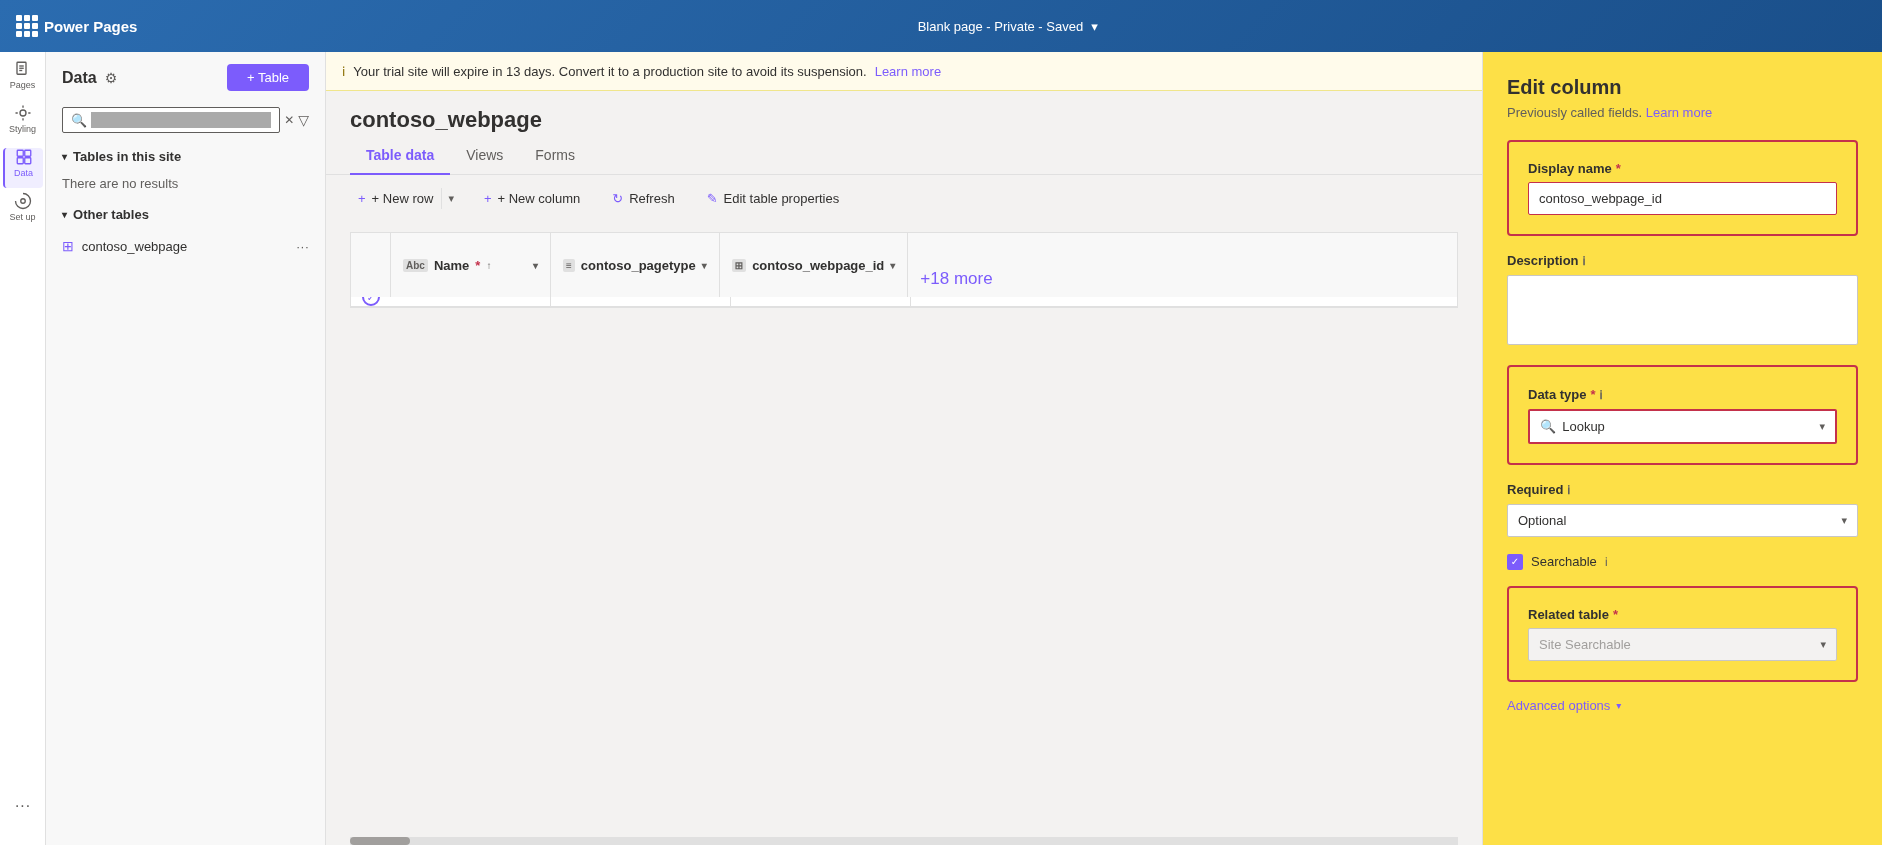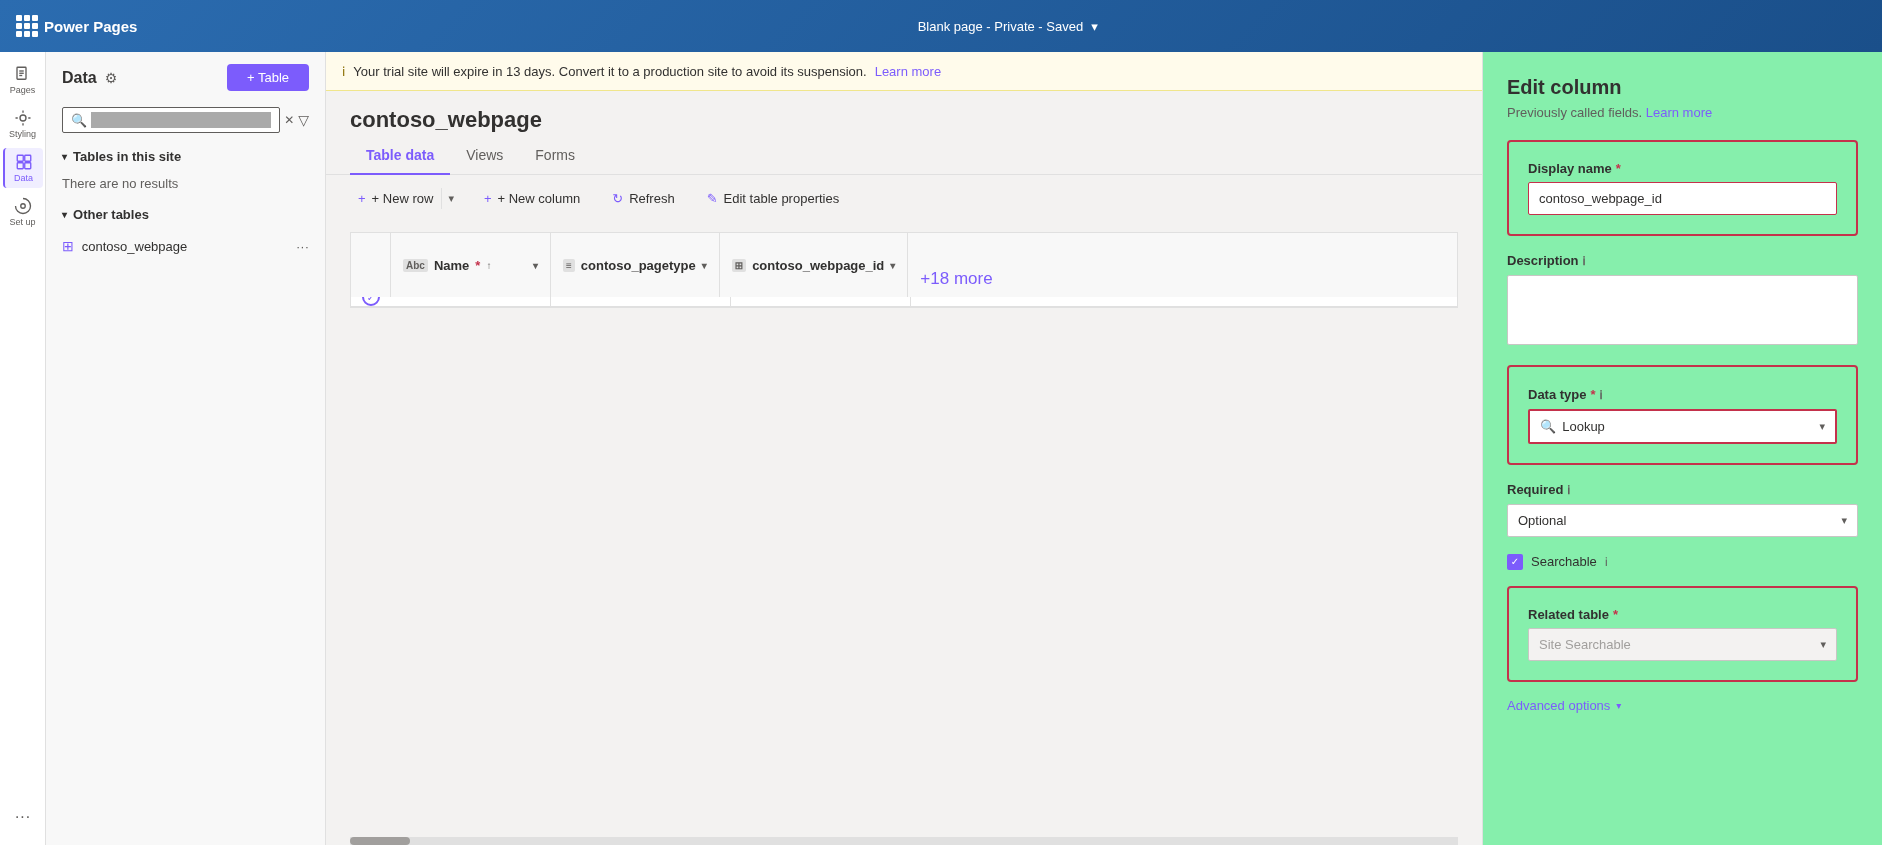--- a/index.html
+++ b/index.html
@@ -31,21 +31,21 @@
       display: flex;
       flex-direction: column;
       align-items: center;
       padding-top: 8px;
       gap: 4px;
       border-right: 1px solid #e0e0e0;
       flex-shrink: 0;
     }
     .icon-sidebar-item {
       width: 40px; height: 40px;
-      display: flex; flex-direction: column; align-items: center; justify-content: center;
+      display: flex; flex-direction: column; align-items: center; 
       cursor: pointer; border-radius: 4px; color: #605e5c; gap: 2px; font-size: 9px;
     }
     .icon-sidebar-item.active { color: #7c5cfc; border-left: 2px solid #7c5cfc; background: #f0eeff; }
     .icon-sidebar-item svg { width: 18px; height: 18px; }
     .icon-sidebar-bottom { margin-top: auto; margin-bottom: 8px; }
 
     
     .data-sidebar {
       width: 280px;
       background: #f8f8f8;
@@ -177,21 +177,21 @@
     .grid-cell {
       display: flex; align-items: center; padding: 8px 12px;
       font-size: 13px; color: #323130; border-right: 1px solid #e0e0e0; min-width: 160px;
     }
     .checkbox-cell { width: 40px; min-width: 40px; display: flex; align-items: center; justify-content: center; }
     .check-circle { width: 18px; height: 18px; border-radius: 50%; border: 2px solid #7c5cfc; display: flex; align-items: center; justify-content: center; color: #7c5cfc; font-size: 10px; background: white; }
 
     
     .right-panel {
       width: 400px;
-      background: #86efac;
+      background: #fde047;
       border-left: 1px solid #e0e0e0;
       display: flex;
       flex-direction: column;
       padding: 24px;
       overflow-y: auto;
       flex-shrink: 0;
     }
     .panel-title { font-size: 20px; font-weight: 600; color: #323130; margin-bottom: 6px; }
     .panel-subtitle { font-size: 13px; color: #605e5c; margin-bottom: 20px; }
     .panel-subtitle a { color: #7c5cfc; text-decoration: none; }

